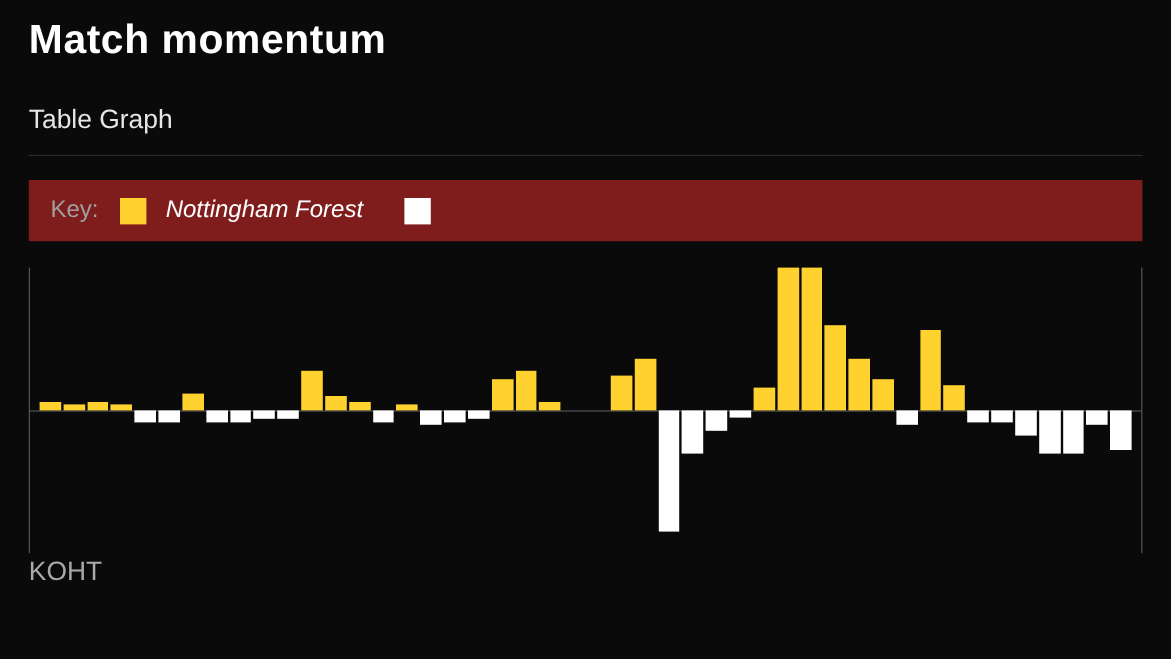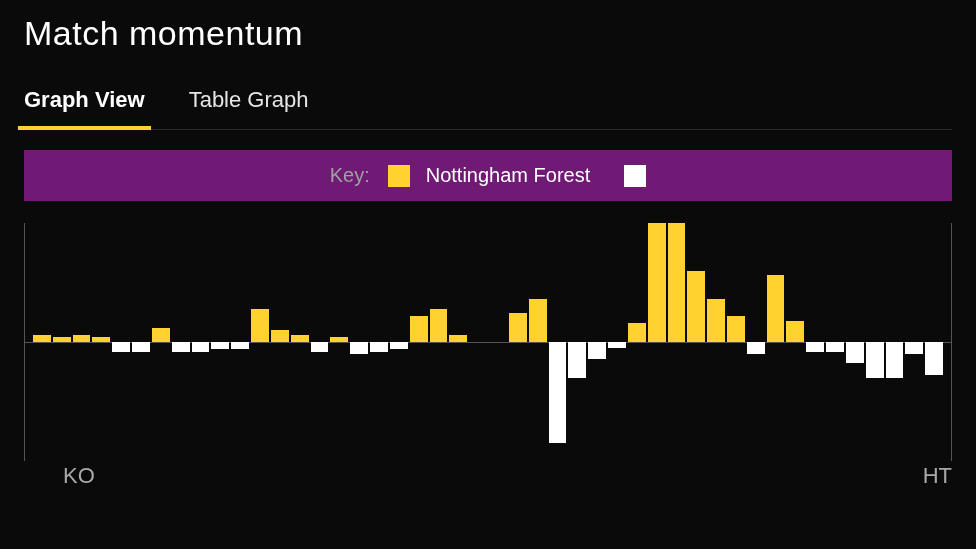--- a/index.html
+++ b/index.html
@@ -1,46 +1,45 @@
 <!DOCTYPE html>
 <html><head>
 <meta charset="utf-8">
 <style>
   * { box-sizing: border-box; margin: 0; padding: 0; }
   html, body { width: 976px; height: 549px; background: #0a0a0a; font-family: "Helvetica Neue", Arial, sans-serif; overflow: hidden; }
   .wrap { padding: 0 24px 0 24px; color: #fff; }
-  .title { font-size: 34px; font-weight: 400; padding-top: 14px; letter-spacing: 0.5px; }
+  .title { font-size: 34px; font-weight: 700; padding-top: 14px; letter-spacing: 0.5px; }
   .tabs { display: flex; gap: 44px; margin-top: 34px; border-bottom: 1px solid #2b2b2b; }
   .tab { padding: 0 0 16px 0; font-size: 22px; font-weight: 700; color: #fff; cursor: pointer; position: relative; }
   .tab.inactive { font-weight: 400; color: #e6e6e6; }
   .tab.active::after { content: ""; position: absolute; left: -6px; right: -6px; bottom: -1px; height: 4px; background: #ffd230; }
-  .legend { display: flex; align-items: center; gap: 16px; background: #701a75; margin-top: 20px; padding: 14px 18px; font-size: 20px; justify-content: center; }
+  .legend { display: flex; align-items: center; gap: 16px; background: #7f1d1d; margin-top: 20px; padding: 14px 18px; font-size: 20px; }
   .legend .key-label { color: #a0a0a0; margin-right: 2px; }
   .swatch { width: 22px; height: 22px; display: inline-block; }
   .swatch.home { background: #ffd230; }
   .swatch.away { background: #fff; }
-  .team { color: #fff; margin-right: 18px; }
+  .team { color: #fff; margin-right: 18px; font-style: italic; }
   .chart-area { position: relative; margin-top: 22px; height: 260px; }
   .chart-frame { position: absolute; left: 0; right: 0; top: 0; bottom: 22px; border-left: 1px solid #555; border-right: 1px solid #555; }
   .baseline { position: absolute; left: 0; right: 0; top: 50%; height: 1px; background: #555; }
   .bars { position: absolute; left: 8px; right: 8px; top: 0; bottom: 0; display: flex; align-items: stretch; gap: 2px; }
   .min { flex: 1 1 0; position: relative; }
   .bar { position: absolute; left: 0; right: 0; }
   .bar.pos { background: #ffd230; bottom: 50%; }
   .bar.neg { background: #fff; top: 50%; }
-  .x-labels { position: absolute; left: 0; right: 0; bottom: -6px; display: flex; justify-content: space-between; color: #a9a9a9; font-size: 22px; margin-left: 39px; }
+  .x-labels { position: absolute; left: 0; right: 0; bottom: -6px; display: flex; color: #a9a9a9; font-size: 22px; }
 </style>
 </head>
 <body>
 <div class="wrap">
 
   <h1 class="title">Match momentum</h1>
 
   <div class="tabs">
-    <div class="tab active">Graph View</div>
     <div class="tab inactive">Table Graph</div>
   </div>
 
   <div class="legend">
     <span class="key-label">Key:</span>
     <span class="swatch home"></span>
     <span class="team">Nottingham Forest</span>
     <span class="swatch away"></span>
   </div>
 

